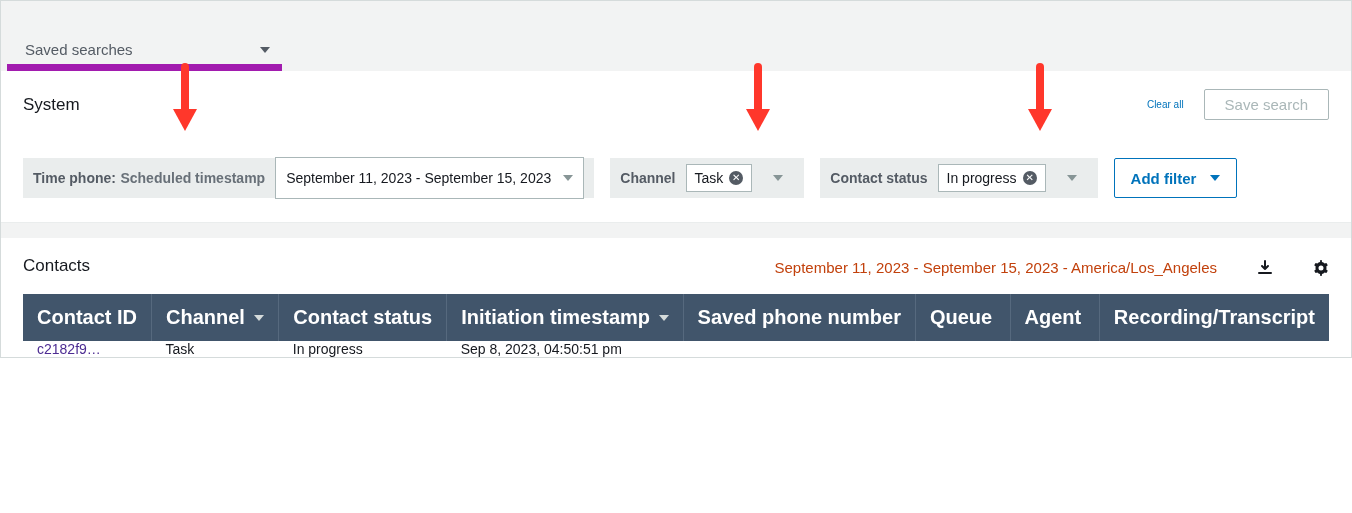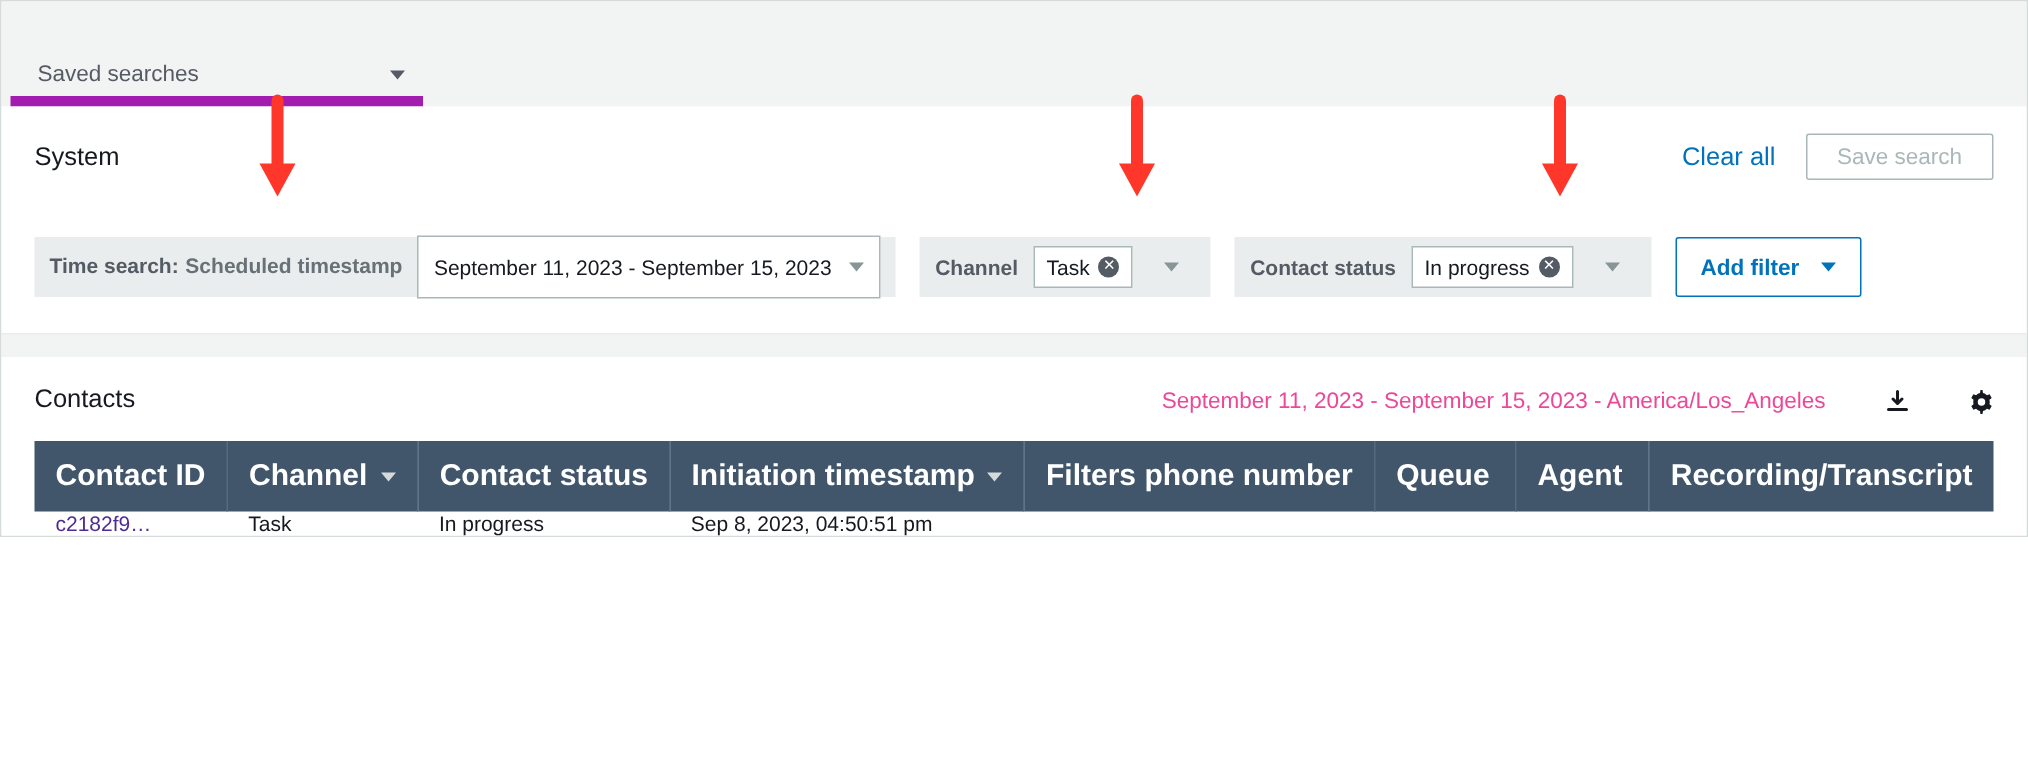--- a/index.html
+++ b/index.html
@@ -17,21 +17,21 @@
     }
     .caret-down { width: 0; height: 0; border-left: 5px solid transparent; border-right: 5px solid transparent; border-top: 6px solid #545b64; }
     .caret-down.light { border-top-color: #879596; }
     .caret-down.white { border-top-color: #d5dbdb; }
 
     
     .filters-panel { background: #fff; border-top: 0; padding: 18px 22px 24px 22px; position: relative; }
     .filters-header { display: flex; justify-content: space-between; align-items: center; margin-bottom: 38px; }
     .filters-title { font-size: 17px; font-weight: 400; color: #16191f; }
     .filters-actions { display: flex; align-items: center; gap: 20px; }
-    .link-clear { color: #0073bb; font-size: 17px; cursor: pointer; }
+    .link-clear { color: #0073bb; font-size: 10px; cursor: pointer; }
     .btn-save-search {
       border: 1px solid #aab7b8; color: #aab7b8; background: #fff;
       padding: 6px 20px; font-size: 15px; border-radius: 2px; cursor: pointer;
     }
     .filters-row { display: flex; align-items: stretch; gap: 16px; }
     .filter-block {
       display: flex; align-items: center; background: #eaeded;
       padding: 8px 10px; gap: 10px; height: 40px;
     }
     .filter-label { color: #545b64; font-size: 14px; font-weight: 700; white-space: nowrap; }
@@ -60,21 +60,21 @@
       border-radius: 2px; font-weight: 600;
     }
     .btn-add-filter .caret-down { border-top-color: #0073bb; }
 
     .spacer-gap { height: 16px; background: #f2f3f3; border-top: 1px solid #eaeded; }
 
     
     .contacts-panel { background: #fff; padding: 18px 22px 0 22px; }
     .contacts-header { display: flex; justify-content: space-between; align-items: flex-end; margin-bottom: 18px; }
     .contacts-title { font-size: 17px; font-weight: 400; }
-    .contacts-meta { display: flex; align-items: center; gap: 40px; font-size: 15px; color: #ec4899; }
+    .contacts-meta { display: flex; align-items: center; gap: 40px; font-size: 15px; color: #c2410c; }
     .icon-download, .icon-gear { cursor: pointer; display: inline-flex; }
 
     
     .table { width: 100%; border-collapse: collapse; }
     .table thead th {
       background: #41556b; color: #fff; font-weight: 700; font-size: 20px;
       text-align: left; padding: 12px 14px; border-right: 1px solid #56697e;
       white-space: nowrap;
     }
     .table thead th:last-child { border-right: none; }
@@ -130,21 +130,21 @@
       <div class="filters-actions">
         <span class="link-clear">Clear all</span>
         <button class="btn-save-search">Save search</button>
       </div>
     </div>
 
     <div class="filters-row">
 
       <div class="filter-block">
         <span>
-          <span class="filter-label">Time search:</span>
+          <span class="filter-label">Time phone:</span>
           <span class="filter-sublabel">Scheduled timestamp</span>
         </span>
         <div class="filter-select">
           <span>September 11, 2023 - September 15, 2023</span>
           <span class="caret-down light"></span>
         </div>
       </div>
 
       <div class="filter-block">
         <span class="filter-label">Channel</span>
@@ -215,21 +215,21 @@
               </div>
             </th>
           <th style="width:245px;">
               <div class="th-inner">
                 <span>Initiation timestamp</span>
                 <span class="caret-down white"></span>
               </div>
             </th>
           <th style="width:190px;">
               <div class="th-inner">
-                <span>Filters phone number</span>
+                <span>Saved phone number</span>
               </div>
             </th>
           <th style="width:150px;">
               <div class="th-inner">
                 <span>Queue</span>
               </div>
             </th>
           <th style="width:150px;">
               <div class="th-inner">
                 <span>Agent</span>

